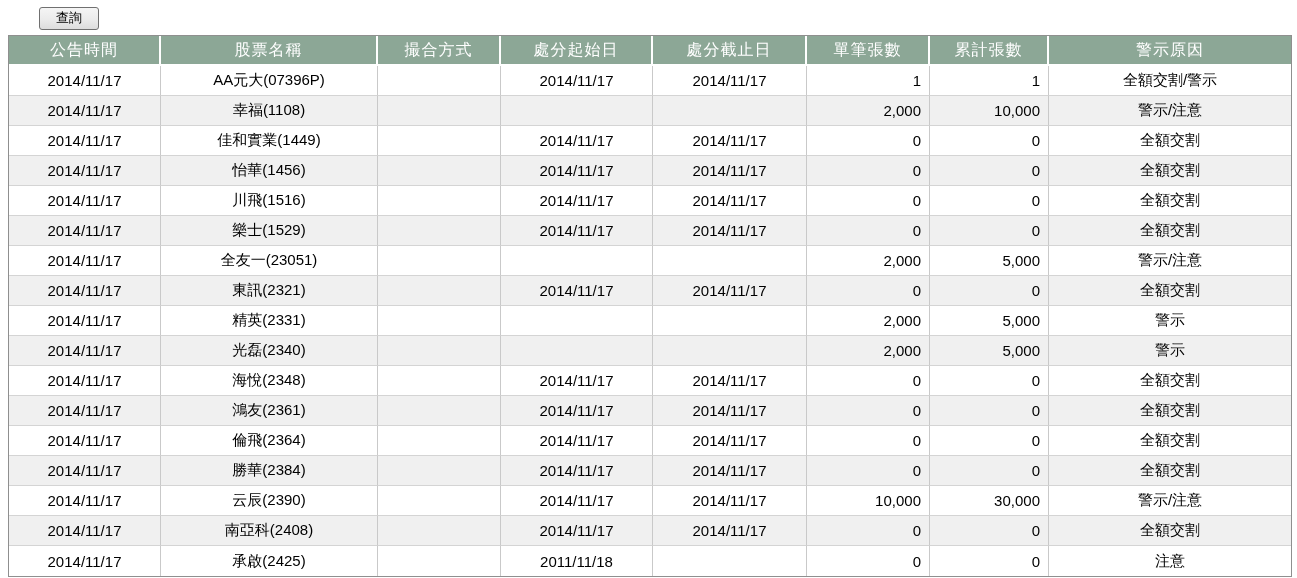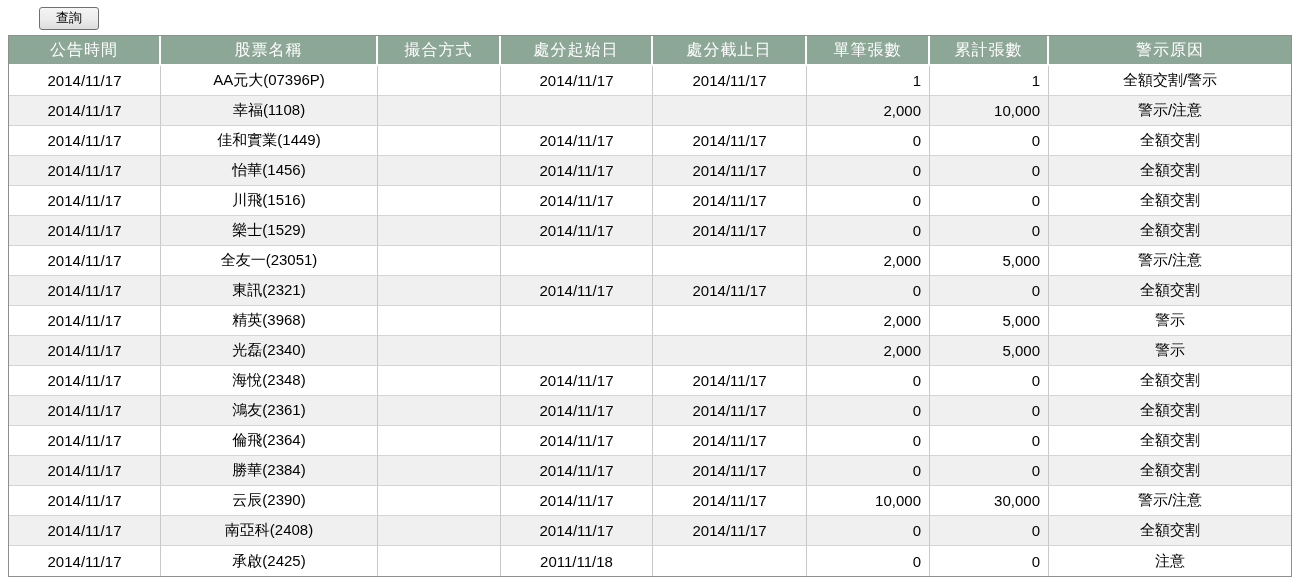--- a/index.html
+++ b/index.html
@@ -174,21 +174,21 @@
           <td class="align-center">東訊(2321)</td>
           <td class="align-center"></td>
           <td class="align-center">2014/11/17</td>
           <td class="align-center">2014/11/17</td>
           <td class="align-right">0</td>
           <td class="align-right">0</td>
           <td class="align-center">全額交割</td>
         </tr>
         <tr>
           <td class="align-center">2014/11/17</td>
-          <td class="align-center">精英(3968)</td>
+          <td class="align-center">精英(2331)</td>
           <td class="align-center"></td>
           <td class="align-center"></td>
           <td class="align-center"></td>
           <td class="align-right">2,000</td>
           <td class="align-right">5,000</td>
           <td class="align-center">警示</td>
         </tr>
         <tr>
           <td class="align-center">2014/11/17</td>
           <td class="align-center">光磊(2340)</td>

